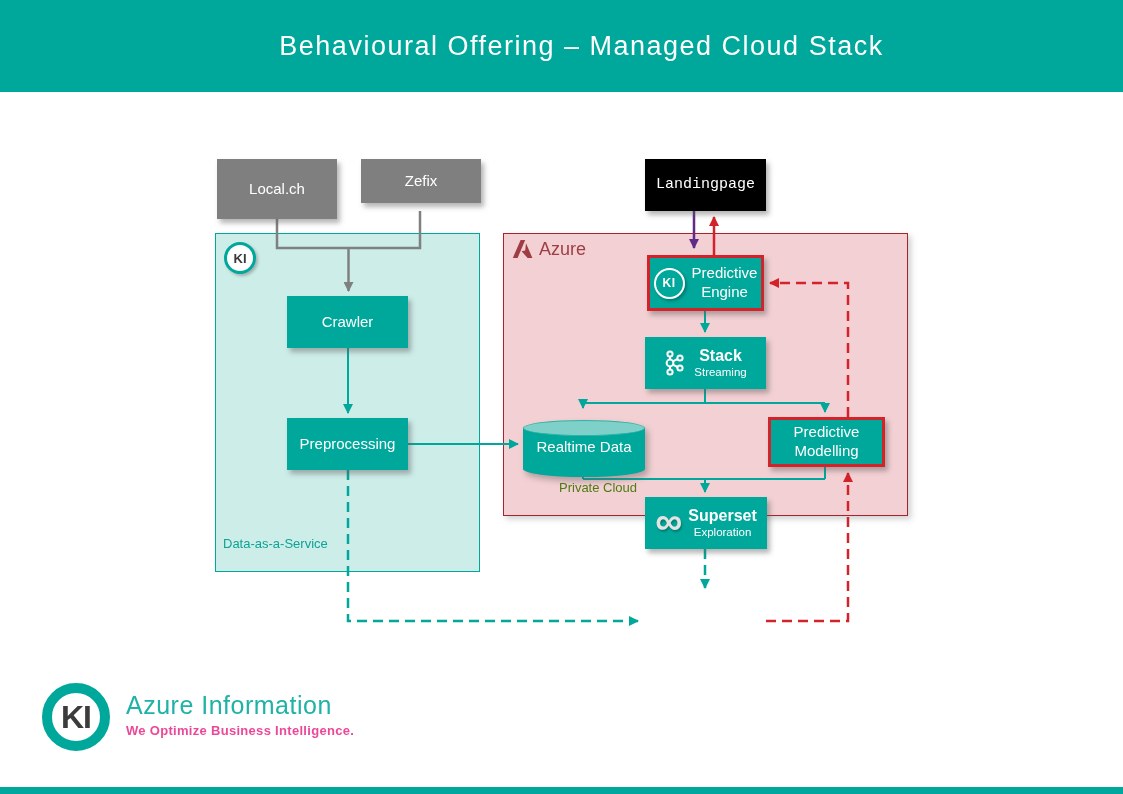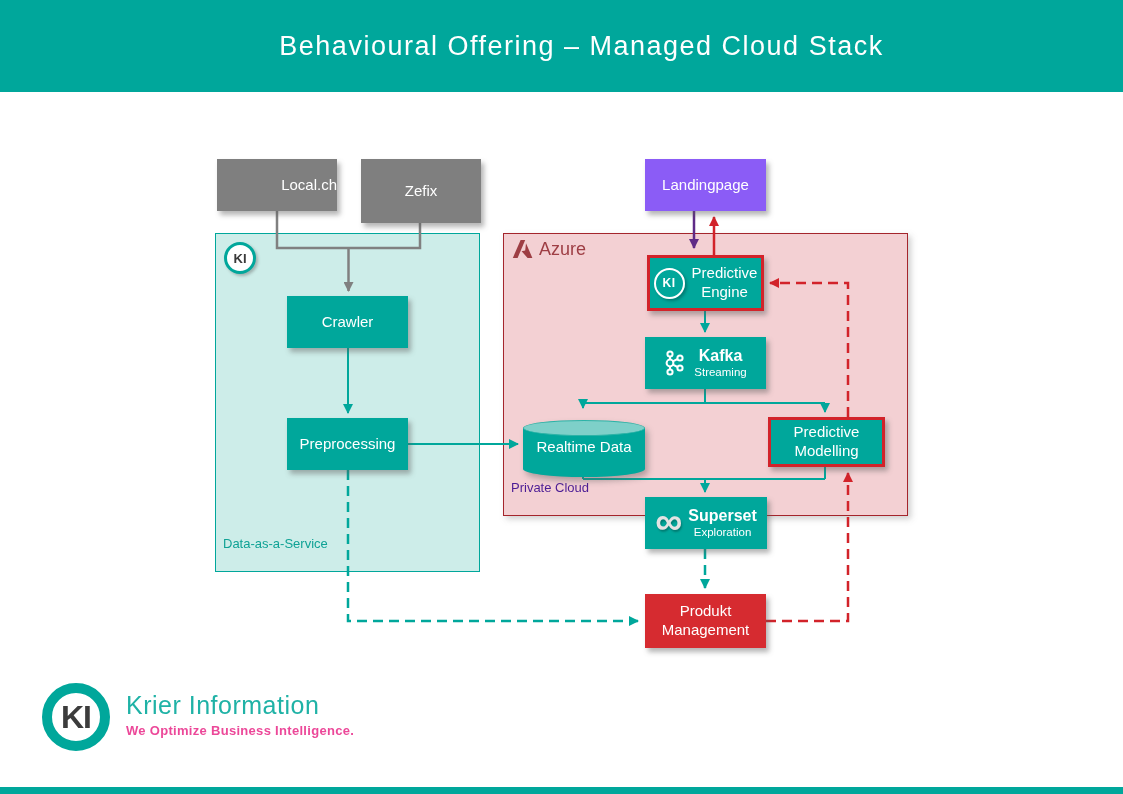--- a/index.html
+++ b/index.html
@@ -22,37 +22,37 @@
     left:215px;top:233px;width:265px;height:339px;
     background:#CDEDE9;border:1.5px solid #00A79B;
   }
   .region-cloud{
     left:503px;top:233px;width:405px;height:283px;
     background:#F3D0D3;border:1.5px solid #A4252C;
     box-shadow:3px 3px 6px rgba(120,120,120,.35);
   }
   .region-label{position:absolute;left:7px;bottom:20px;font-size:13px;}
   .region-daas .region-label{color:#0FA295;}
-  .region-cloud .region-label{color:#4c1d95;}
+  .region-cloud .region-label{color:#4d7c0f;margin-left:48px;}
 
   
   .node{
     position:absolute;box-sizing:border-box;z-index:10;
     display:flex;align-items:center;justify-content:center;text-align:center;
     color:#ffffff;font-size:15px;line-height:1.25;
     box-shadow:3px 4px 5px rgba(90,90,90,.45);
   }
   .gray{background:#7F7F7F;}
-  .purple{background:#8b5cf6;}
+  .purple{background:#000000;font-family:Liberation Mono, monospace;}
   .tealbox{background:#00A79B;}
   .redbox{background:#D62B30;}
   .red-border{border:3px solid #D2232A;}
 
-  .n-local{left:217px;top:159px;width:120px;height:52px;justify-content:flex-end;}
-  .n-zefix{left:361px;top:159px;width:120px;height:64px;}
+  .n-local{left:217px;top:159px;width:120px;height:60px;}
+  .n-zefix{left:361px;top:159px;width:120px;height:44px;}
   .n-landing{left:645px;top:159px;width:121px;height:52px;}
   .n-crawler{left:287px;top:296px;width:121px;height:52px;}
   .n-preproc{left:287px;top:418px;width:121px;height:52px;}
   .n-engine{left:647px;top:255px;width:117px;height:56px;gap:7px;padding:0 4px;}
   .n-kafka{left:645px;top:337px;width:121px;height:52px;gap:8px;}
   .n-modelling{left:768px;top:417px;width:117px;height:50px;padding:0 7px;}
   .n-superset{left:645px;top:497px;width:122px;height:52px;gap:6px;}
   .n-produkt{left:645px;top:594px;width:121px;height:54px;}
 
   .stack{display:flex;flex-direction:column;line-height:1.15;}
@@ -201,21 +201,21 @@
       <g fill="none" stroke="#ffffff" stroke-width="2">
         <circle cx="6" cy="5" r="2.6"></circle>
         <circle cx="6" cy="14" r="3.4"></circle>
         <circle cx="6" cy="23" r="2.6"></circle>
         <circle cx="16" cy="9" r="2.6"></circle>
         <circle cx="16" cy="19" r="2.6"></circle>
         <path d="M6,7.6 L6,10.6 M6,17.4 L6,20.4 M8.8,12.4 L13.6,10 M8.8,15.6 L13.6,18"></path>
       </g>
     </svg>
     <span class="stack">
-      <span class="t">Kafka</span>
+      <span class="t">Stack</span>
       <span class="s">Streaming</span>
     </span>
   </div>
 
   <div class="cyl">
     <div class="bot"></div>
     <div class="body"></div>
     <div class="top"></div>
     <div class="lbl">Realtime Data</div>
   </div>
@@ -225,29 +225,26 @@
   </div>
 
   <div class="node tealbox n-superset">
     <span class="ss-icon">∞</span>
     <span class="stack">
       <span class="t">Superset</span>
       <span class="s">Exploration</span>
     </span>
   </div>
 
-  <div class="node redbox n-produkt">
-    <span style="max-width:95px;">Produkt Management</span>
-  </div>
 
   <div class="logo">
     <div class="ring">
       <span>KI</span>
     </div>
     <div class="words">
-      <div class="company">Krier Information</div>
+      <div class="company">Azure Information</div>
       <div class="tagline">We Optimize Business Intelligence.</div>
     </div>
   </div>
 
   <div class="footer-bar"></div>
 
 </div>
 
 </body></html>

